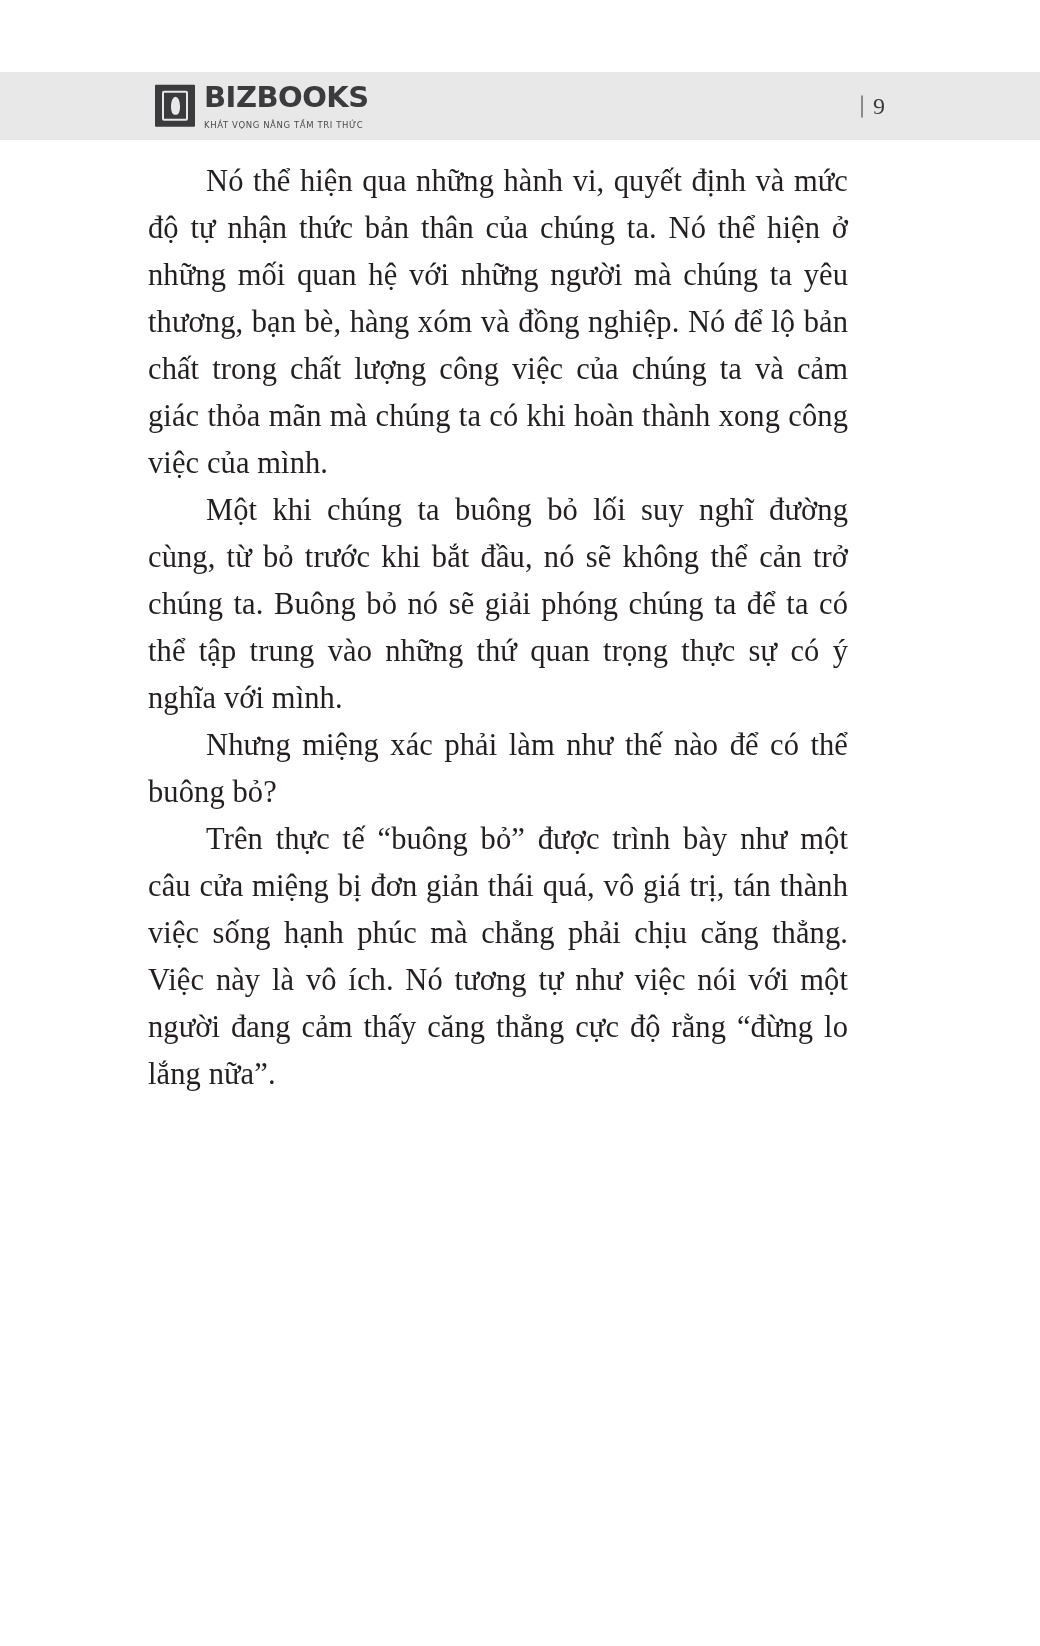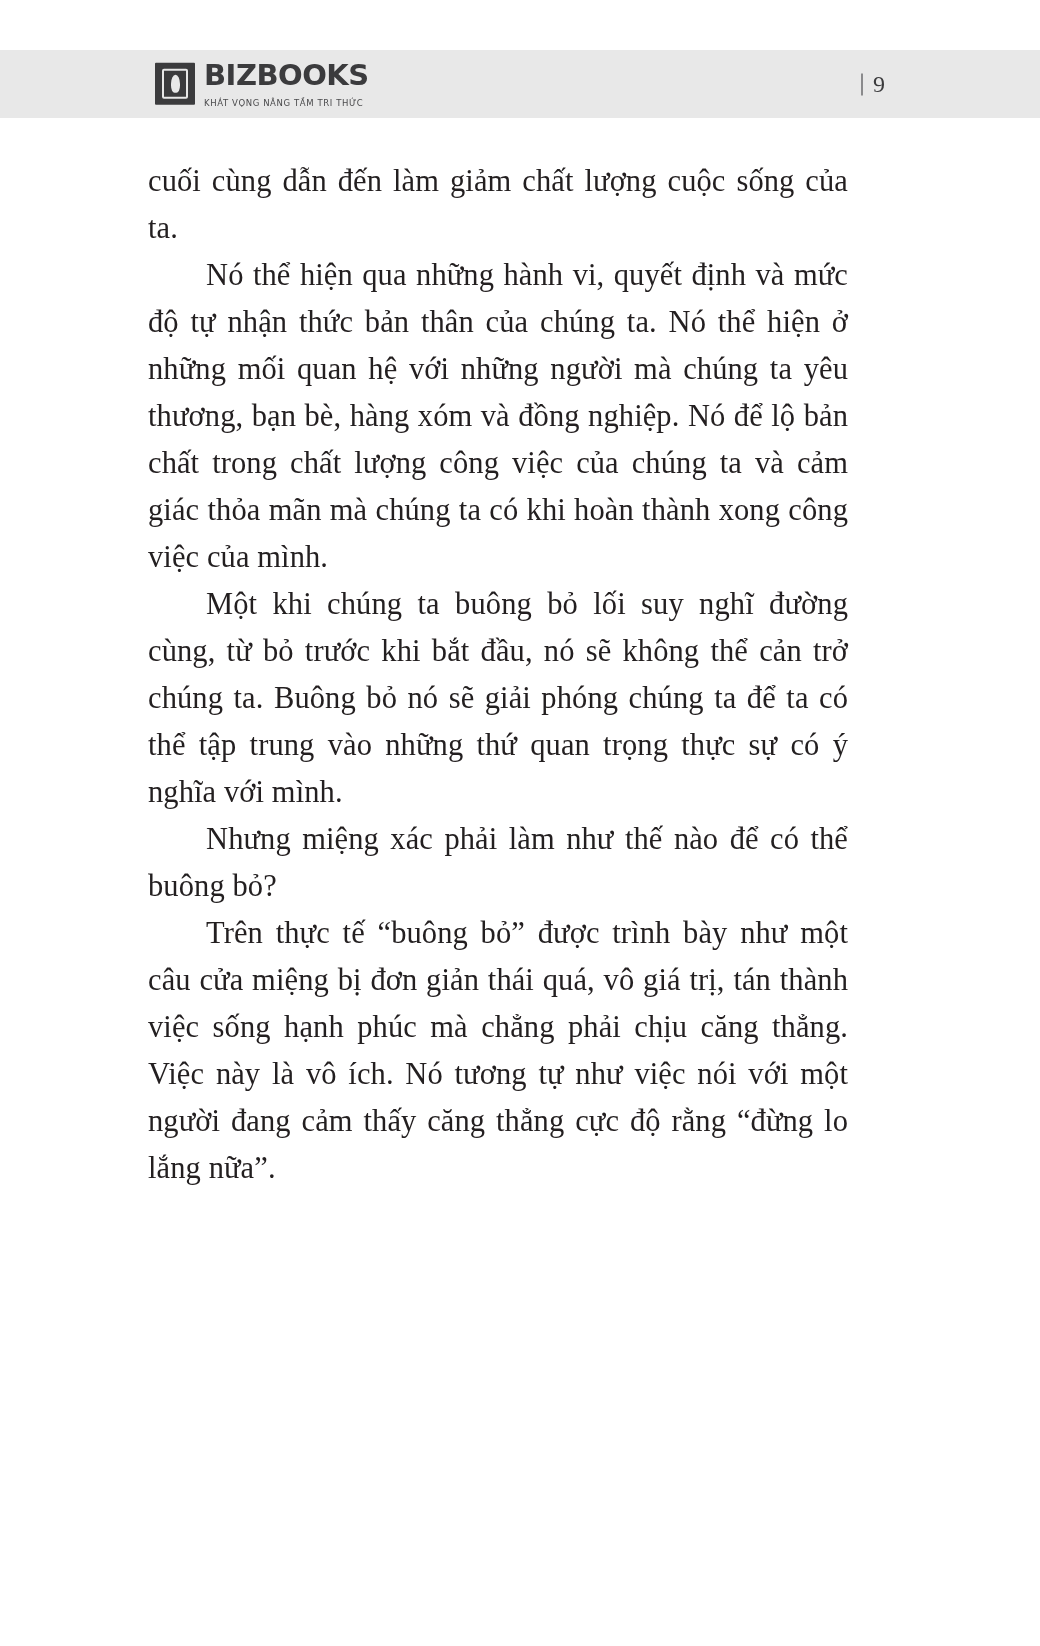--- a/index.html
+++ b/index.html
@@ -18,21 +18,21 @@
 
   .page {
     position: absolute;
     inset: 0;
     background: #ffffff;
   }
 
   
   .header-band {
     position: absolute;
-    top: 50px;
+    top: 72px;
     left: 0;
     width: 100%;
     height: 68px;
     background: #e8e8e8;
     display: flex;
     align-items: center;
   }
   .header-inner {
     position: relative;
     width: 100%;
@@ -159,20 +159,19 @@
 
       <div class="folio">
         <span class="folio-bar"></span>
         <span>9</span>
       </div>
 
     </div>
   </div>
 
   <div class="content">
-    <p>cuối cùng dẫn đến làm giảm chất lượng cuộc sống của ta.</p>
     <p class="indent">Nó thể hiện qua những hành vi, quyết định và mức độ tự nhận thức bản thân của chúng ta. Nó thể hiện ở những mối quan hệ với những người mà chúng ta yêu thương, bạn bè, hàng xóm và đồng nghiệp. Nó để lộ bản chất trong chất lượng công việc của chúng ta và cảm giác thỏa mãn mà chúng ta có khi hoàn thành xong công việc của mình.</p>
     <p class="indent">Một khi chúng ta buông bỏ lối suy nghĩ đường cùng, từ bỏ trước khi bắt đầu, nó sẽ không thể cản trở chúng ta. Buông bỏ nó sẽ giải phóng chúng ta để ta có thể tập trung vào những thứ quan trọng thực sự có ý nghĩa với mình.</p>
     <p class="indent">Nhưng miệng xác phải làm như thế nào để có thể buông bỏ?</p>
     <p class="indent">Trên thực tế “buông bỏ” được trình bày như một câu cửa miệng bị đơn giản thái quá, vô giá trị, tán thành việc sống hạnh phúc mà chẳng phải chịu căng thẳng. Việc này là vô ích. Nó tương tự như việc nói với một người đang cảm thấy căng thẳng cực độ rằng “đừng lo lắng nữa”.</p>
   </div>
 
 </div>
 
 </body></html>

